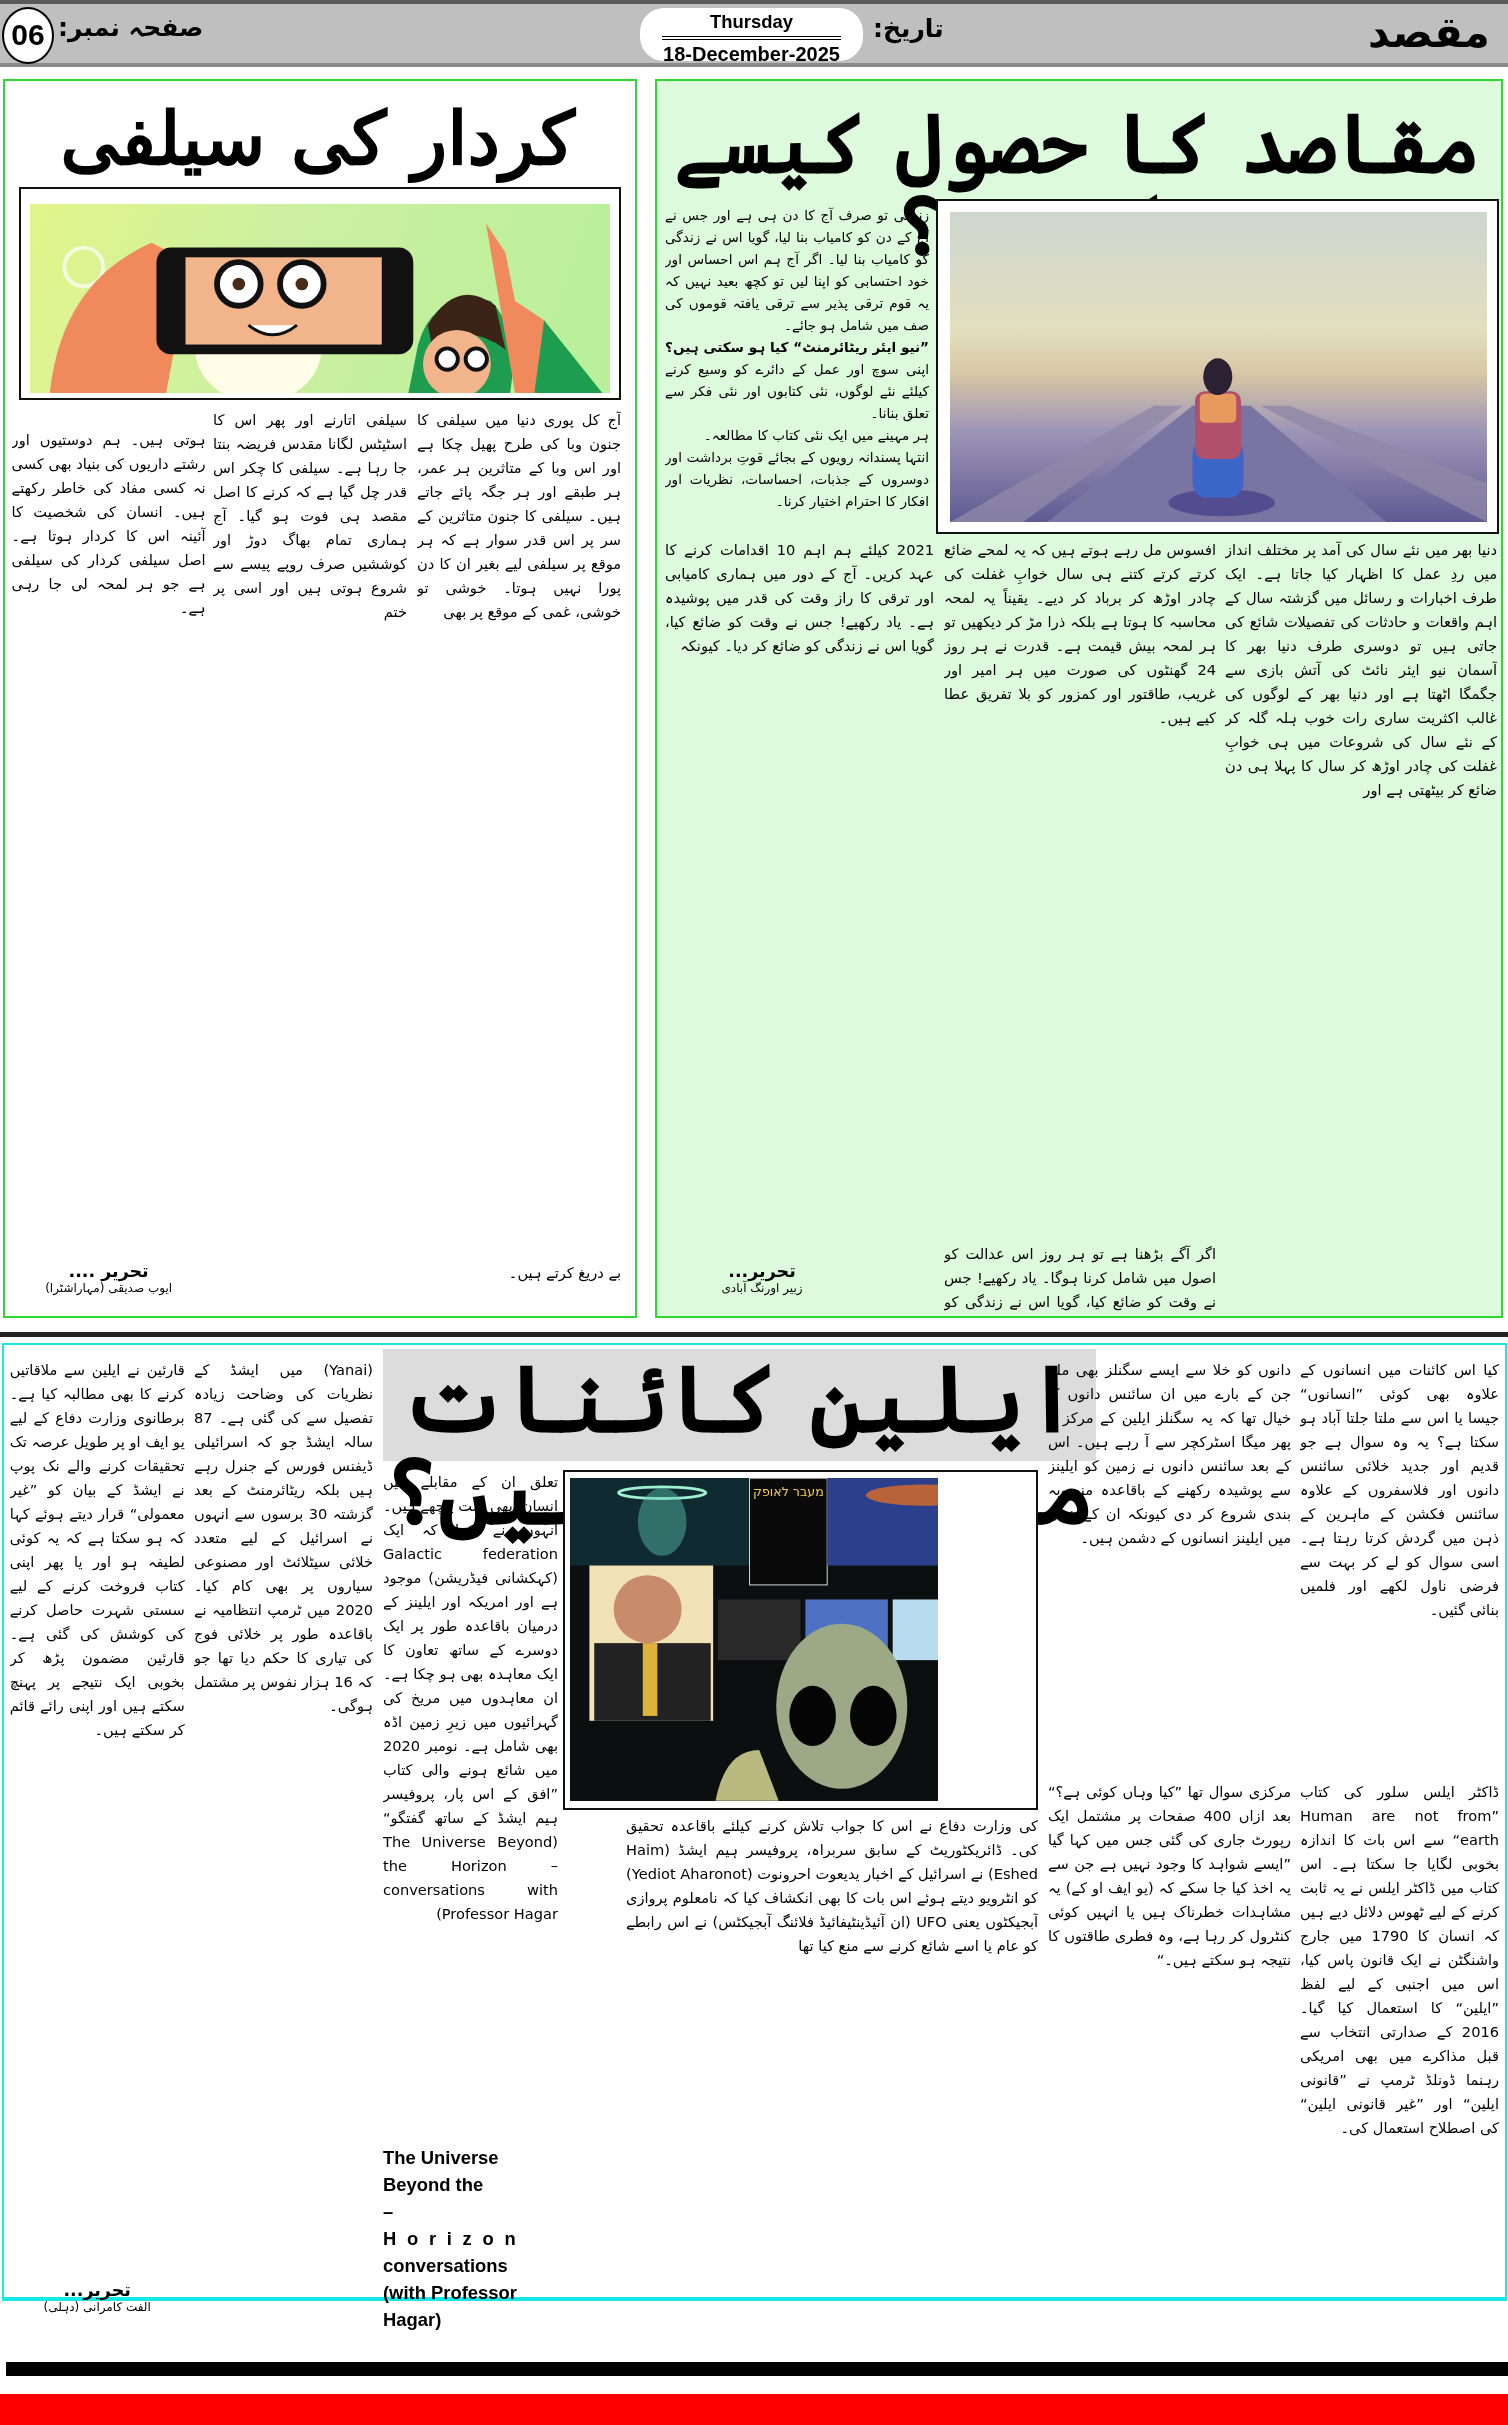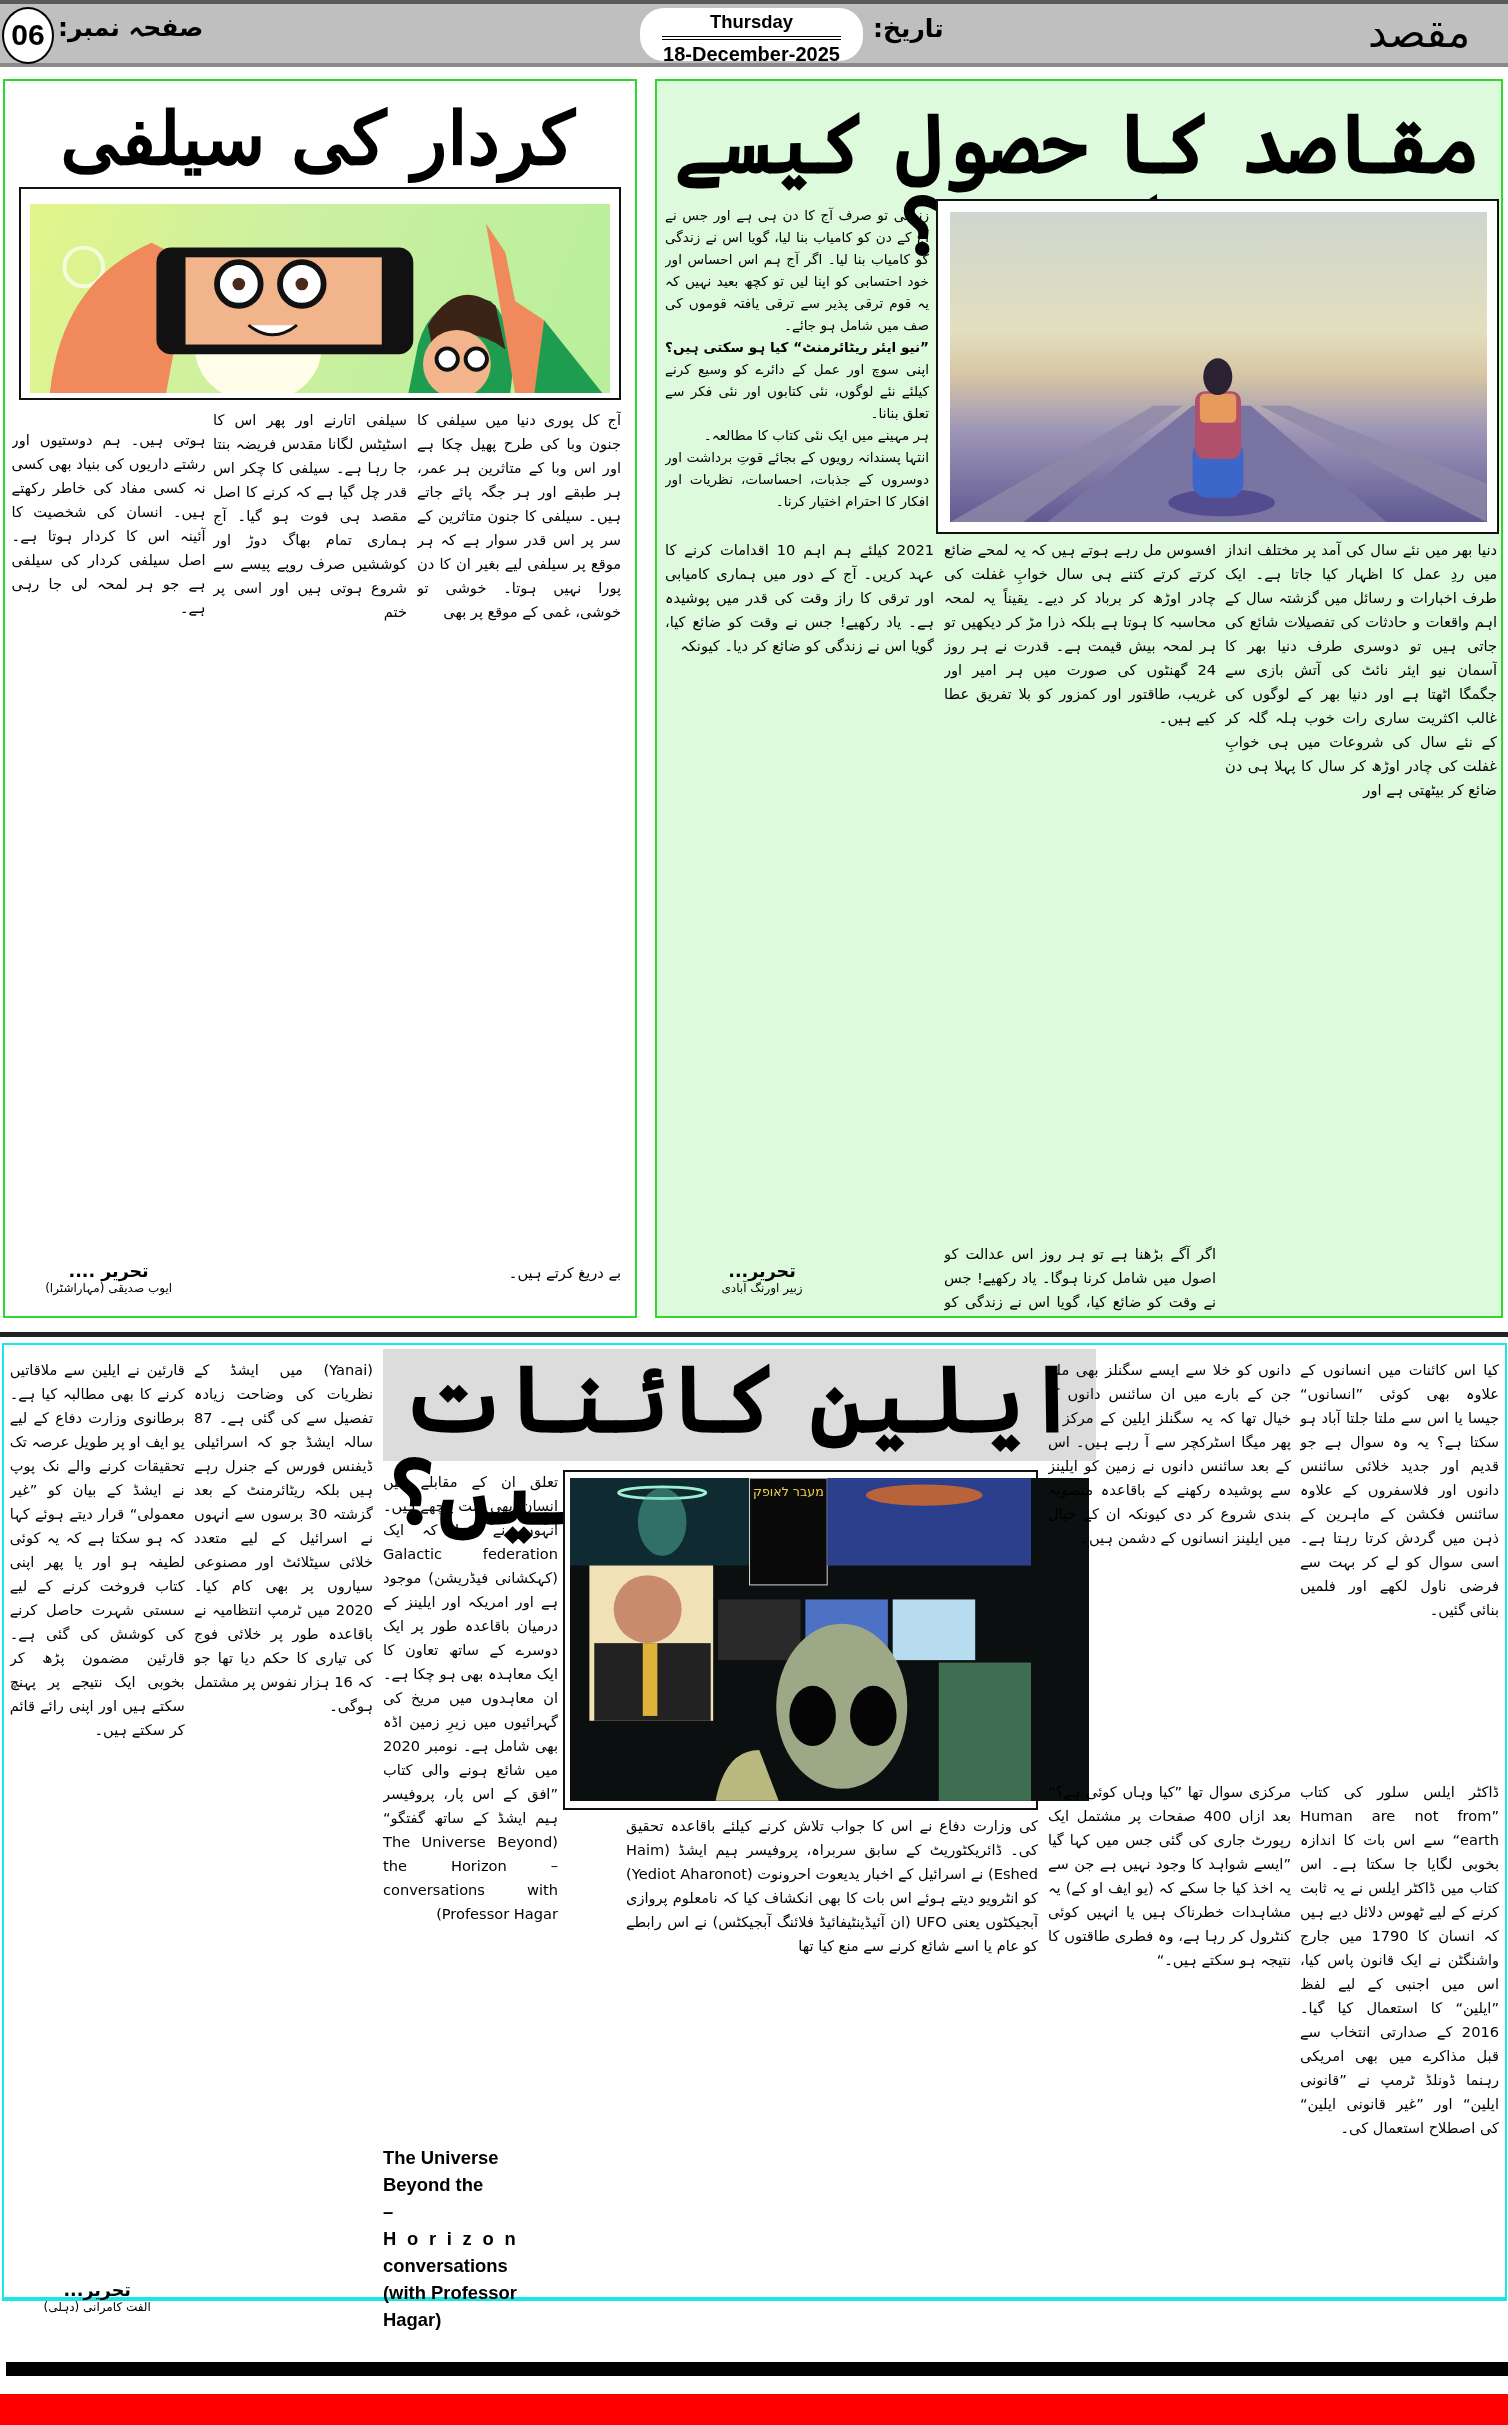--- a/index.html
+++ b/index.html
@@ -8,21 +8,21 @@
   
   #topbar{left:0;top:0;width:1509px;height:3.9px;background:#5a5a5a;}
   #masthead{left:0;top:3.9px;width:1509px;height:63px;background:#bfbfbf;border-bottom:4.9px solid #8a8a8a;box-sizing:border-box;}
   #page-no-circle{left:1.9px;top:6.8px;width:52px;height:57px;border:2.4px solid #000;border-radius:50%;background:#fff;display:flex;align-items:center;justify-content:center;font-family:"Liberation Sans",sans-serif;font-weight:bold;font-size:30px;box-sizing:border-box;}
   #page-no-label{left:58px;top:12.6px;font-family:"DejaVu Sans",sans-serif;font-weight:bold;font-size:25px;direction:rtl;}
   #date-box{left:640px;top:7.8px;width:223px;height:53px;background:#fff;border-radius:24px;text-align:center;font-family:"Liberation Sans",sans-serif;font-weight:bold;}
   #date-day{display:block;font-size:18.4px;margin-top:2.9px;}
   #date-rule{display:block;width:179px;margin:2.9px auto;height:2.9px;border-top:1.5px solid #000;border-bottom:1.5px solid #000;}
   #date-text{display:block;font-size:20px;}
   #date-label{left:873px;top:13.6px;font-size:25px;font-weight:bold;direction:rtl;}
-  #logo{left:1368px;top:7.8px;font-size:42px;font-weight:normal;direction:rtl;}
+  #logo{left:1368px;top:7.8px;font-size:42px;font-weight:bold;direction:rtl;}
 
   
   .panel{box-sizing:border-box;}
   #p-selfie{left:2.9px;top:79px;width:634px;height:1239px;border:2.9px solid #2ed82e;background:#fff;}
   #p-goals{left:655px;top:79px;width:848px;height:1239px;border:2.9px solid #2ed82e;background:#ddfadd;}
   #divider-mid{left:0;top:1332px;width:1509px;height:4.9px;background:#222;}
   #p-alien{left:1.9px;top:1343px;width:1505px;height:958px;border:2.9px solid #19e6e6;border-bottom-width:4.9px;background:#fff;}
 
   .headline{font-family:"DejaVu Serif",serif;font-weight:bold;direction:rtl;text-align:center;line-height:1;}
   #h-selfie{left:9.7px;top:102px;width:616px;font-size:73px;}
@@ -30,21 +30,21 @@
   #h-alien-bg{left:383px;top:1349px;width:713px;height:112px;background:#dcdcdc;}
   #h-alien{left:383px;top:1353px;width:713px;font-size:92px;}
 
   
   .frame{border:2.9px solid #111;background:#fff;box-sizing:border-box;}
   #selfie-frame{left:19.4px;top:187px;width:602px;height:213px;}
   #selfie-img{left:30px;top:204px;width:580px;height:189px;overflow:hidden;background:linear-gradient(110deg,#e2f58a 0%,#cdf0a0 40%,#b8ef9b 100%);}
   #goals-frame{left:936px;top:199px;width:563px;height:335px;}
   #goals-img{left:950px;top:212px;width:537px;height:310px;overflow:hidden;background:linear-gradient(180deg,#cfd6cf 0%,#e2dfbf 38%,#d8c7a4 52%,#9f97b7 70%,#615a93 100%);}
   #alien-frame{left:563px;top:1470px;width:475px;height:340px;}
-  #alien-img{left:570px;top:1478px;width:519px;height:323px;overflow:hidden;background:#0b0f10;}
+  #alien-img{left:570px;top:1478px;width:368px;height:323px;overflow:hidden;background:#0b0f10;}
 
   
   .col{direction:rtl;text-align:justify;font-size:14.6px;line-height:24px;overflow:hidden;}
   .col p{margin:0 0 0 0;}
   .col .sub{font-weight:bold;}
   .byline{direction:rtl;text-align:center;font-weight:bold;}
   .byline .lbl{display:block;font-size:17.5px;}
   .byline .nm{display:block;font-size:12px;font-weight:normal;}
   #footer-black{left:5.8px;top:2362px;width:1502px;height:13.6px;background:#000;}
   #footer-red{left:0;top:2394px;width:1509px;height:32px;background:#ff0000;}

